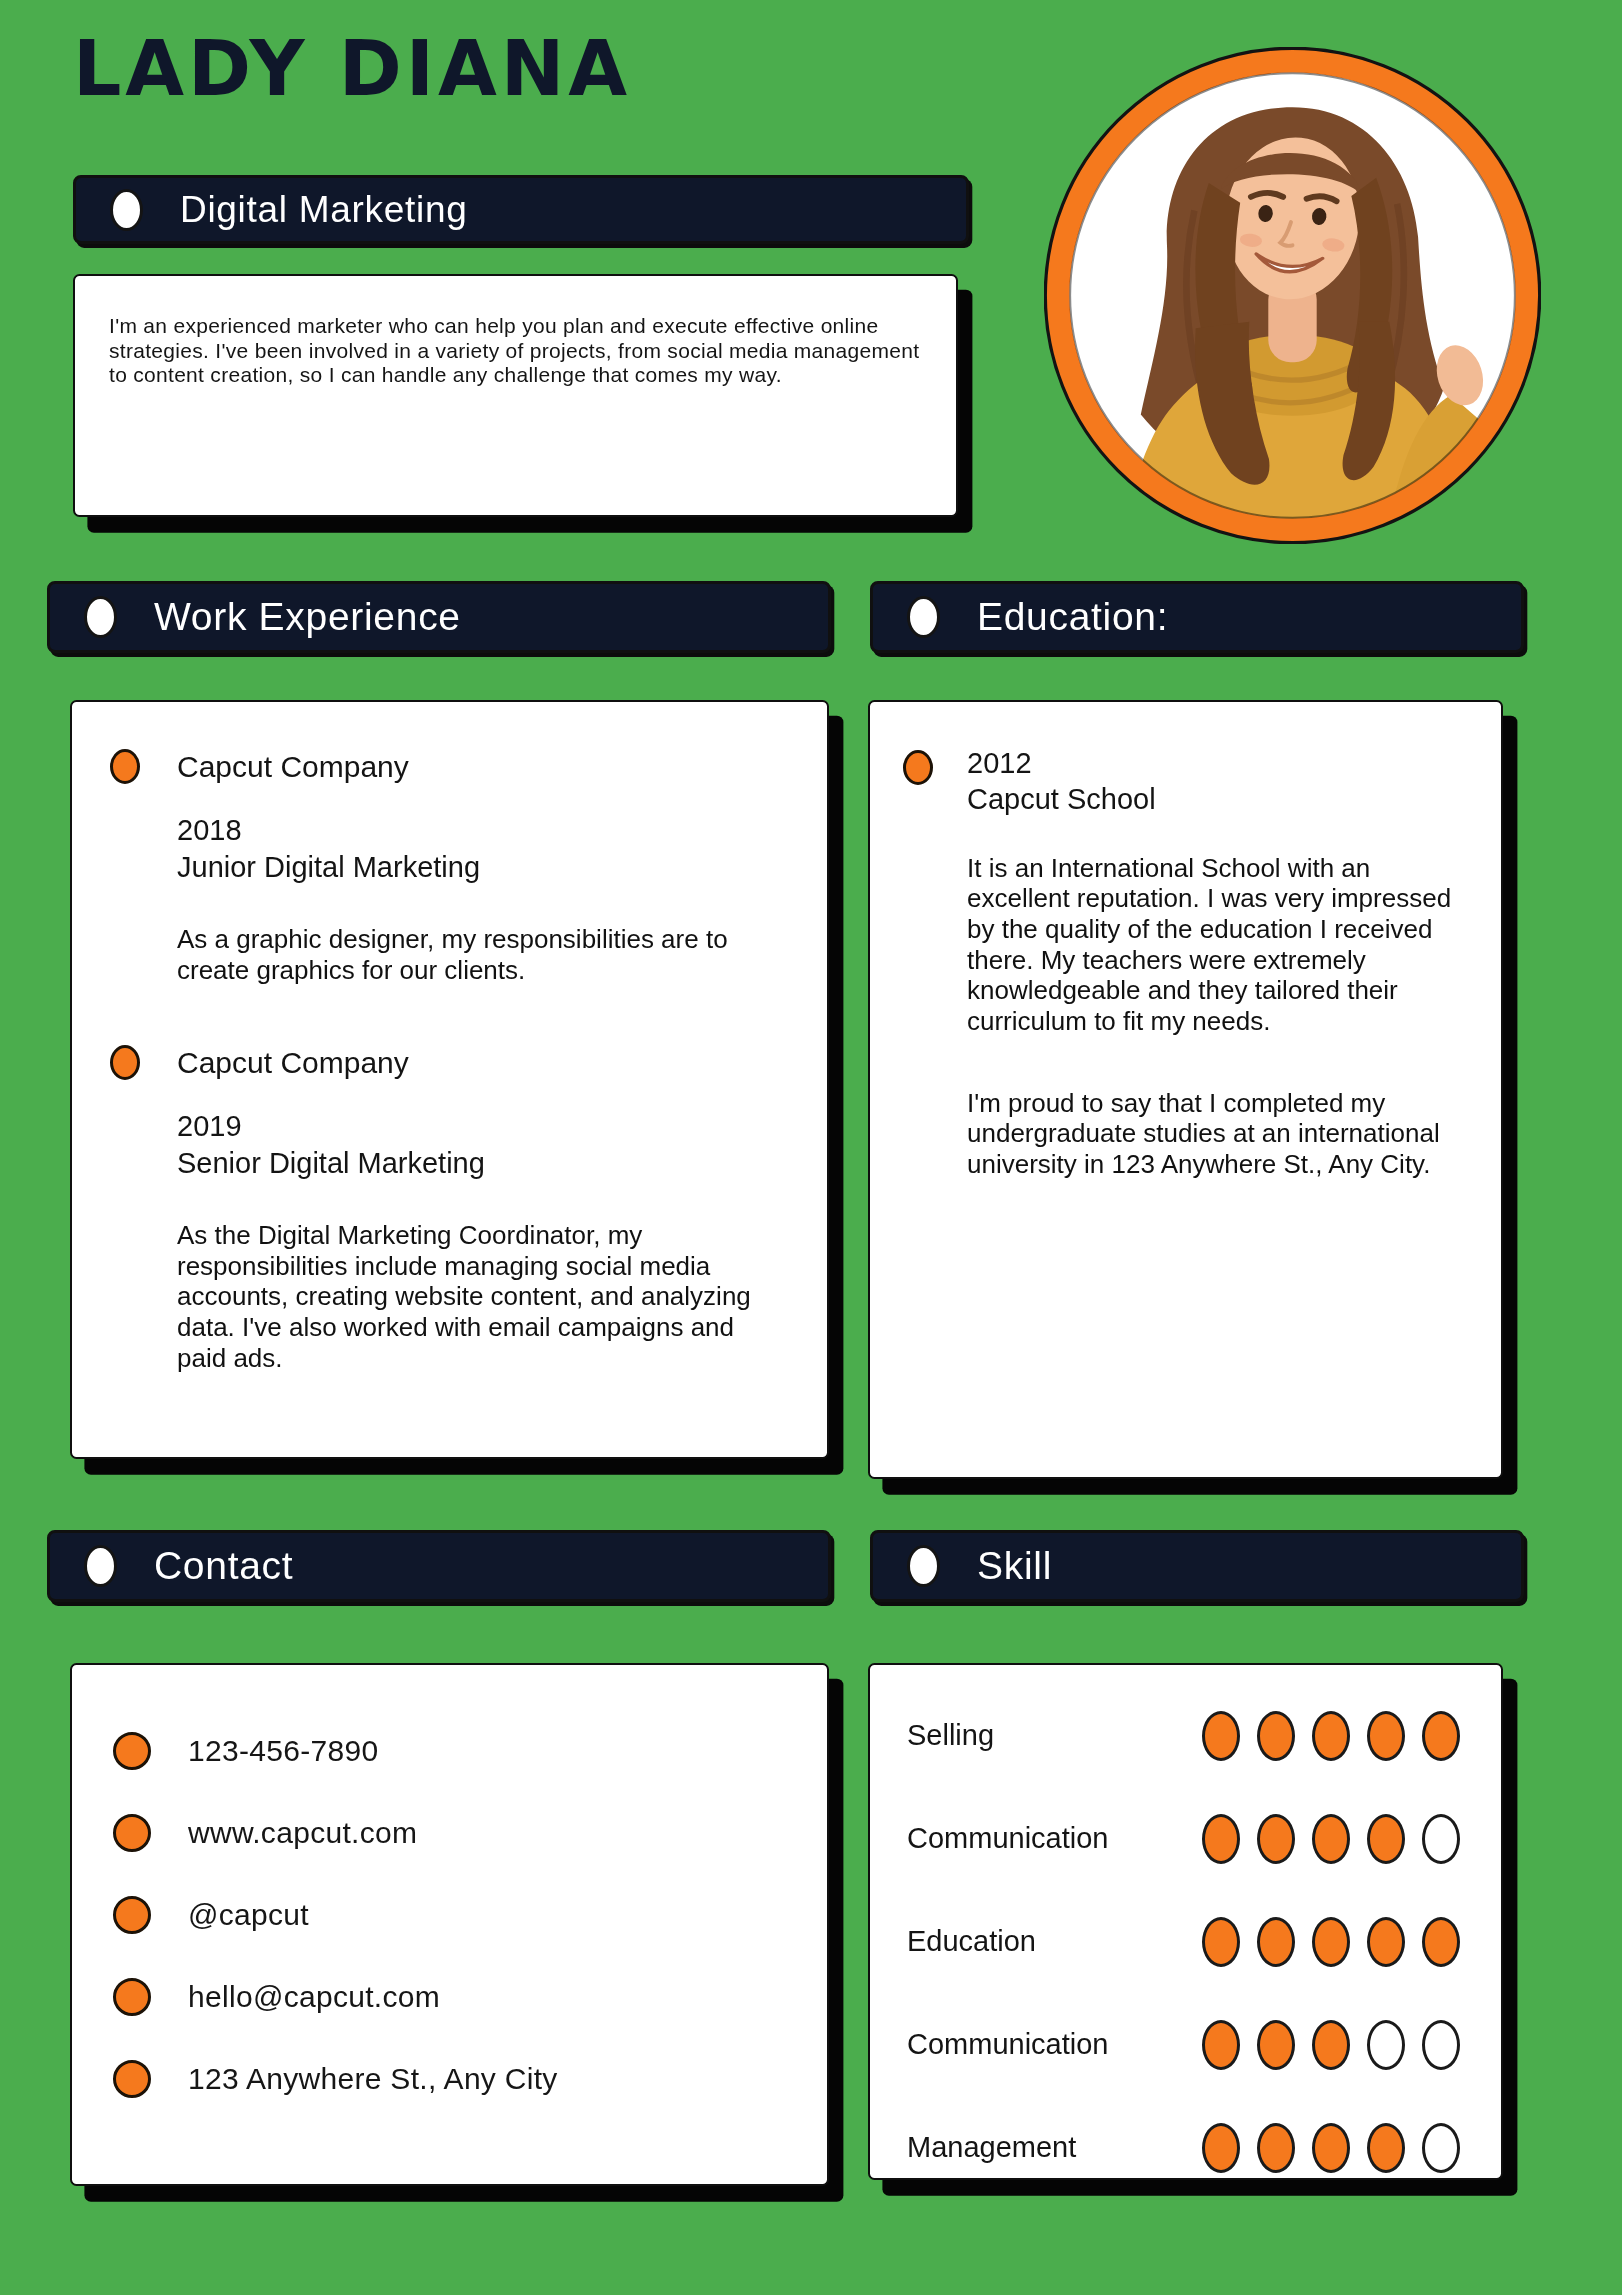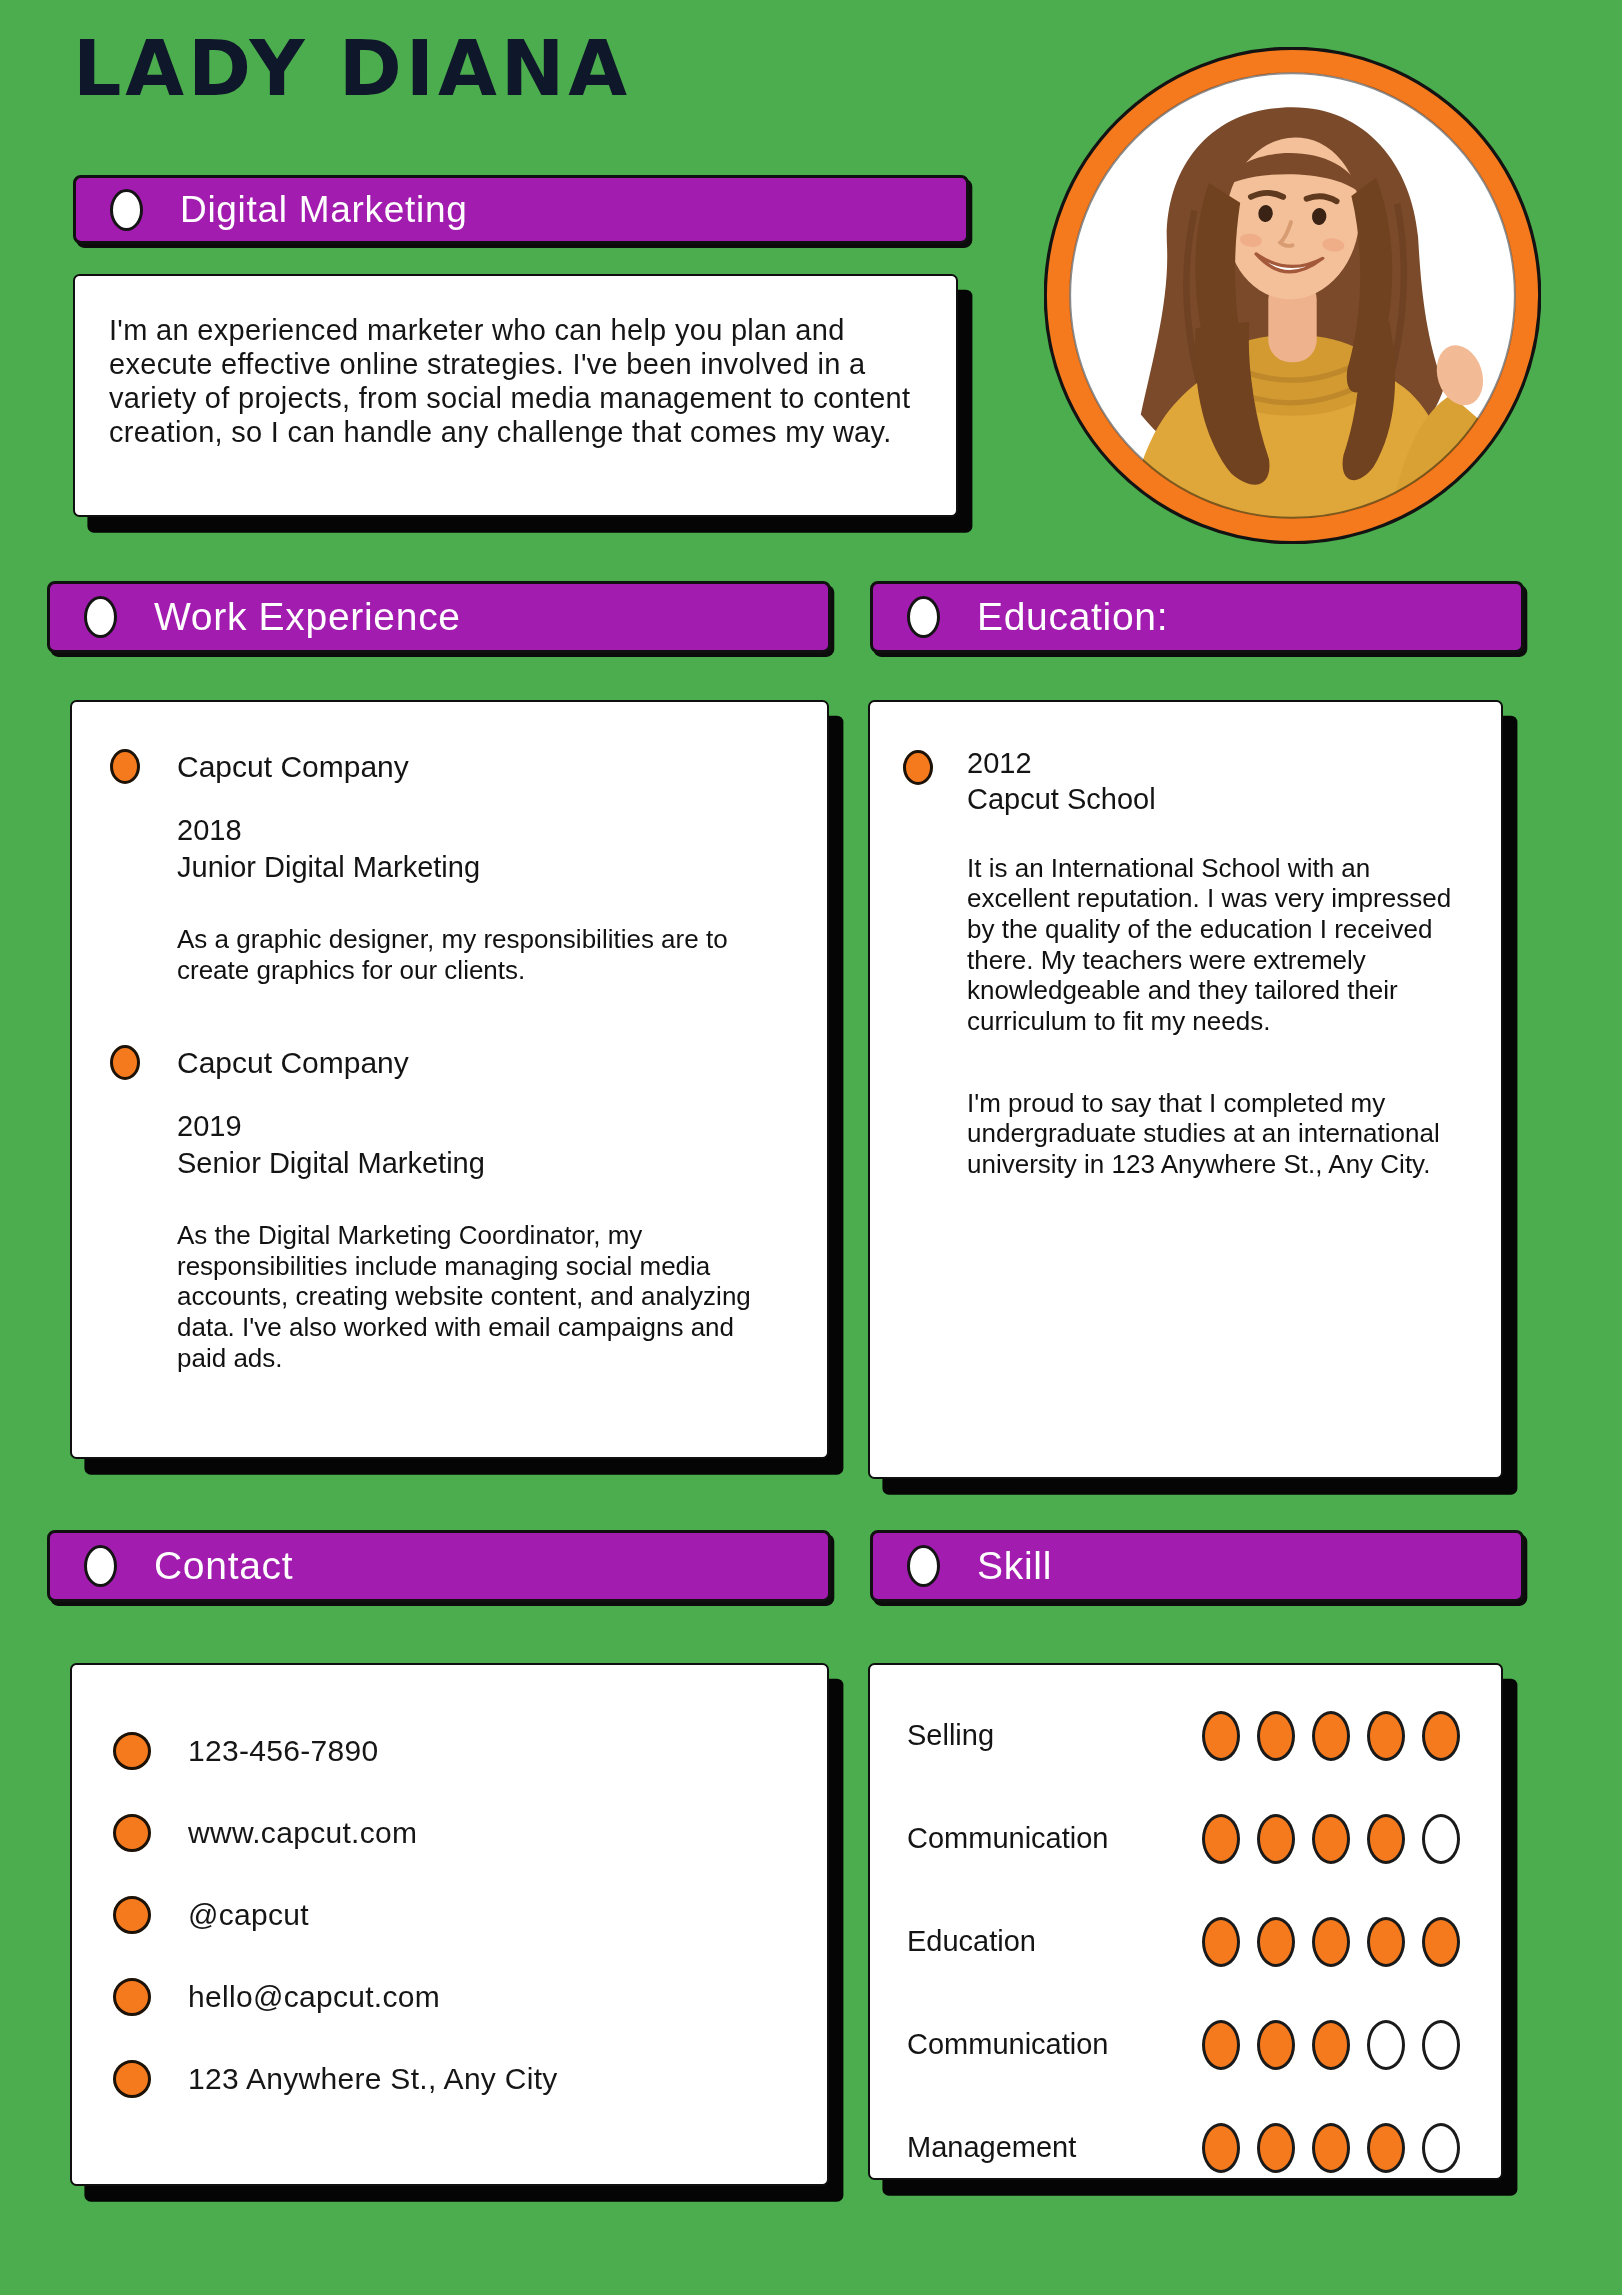--- a/index.html
+++ b/index.html
@@ -14,21 +14,21 @@
   
   .name{
     position:absolute;left:73px;top:23.6px;margin:0;
     font-family:"DejaVu Sans", sans-serif;
     font-weight:bold;font-size:76px;letter-spacing:3.9px;
     color:#0f172a;
   }
   
   .bar{
     position:absolute;
-    background:#a21caf;
+    background:#0f172a;
     border:3.3px solid #101010;
     border-radius:7.9px;
     box-shadow:3.3px 3.9px 0 #0c0c0c;
     display:flex;align-items:center;
     padding-left:34px;box-sizing:border-box;
   }
   .bar .bar-text{
     color:#ffffff;font-size:39px;font-weight:400;letter-spacing:0.7px;
     margin-left:37px;white-space:nowrap;
   }
@@ -44,21 +44,21 @@
   .bar-contact{left:47px;  top:1530px;width:784px;height:72px;}
   .bar-skill  {left:870px;top:1530px;width:654px;height:72px;}
   
   .whitebox{
     position:absolute;background:#ffffff;
     border:2.6px solid #0f0f0f;border-radius:6.5px;
     box-shadow:14.4px 15.7px 0 #050505;
     box-sizing:border-box;
   }
   .intro-box{left:73px;top:274px;width:885px;height:243px;padding:38px 33px 0 34px;}
-  .intro-box p{margin:0;font-size:29px;line-height:1.17;letter-spacing:0.3px;color:#151515;}
+  .intro-box p{margin:0;font-size:21px;line-height:1.17;letter-spacing:0.3px;color:#151515;}
   .box-work{left:70px;top:700px;width:759px;height:759px;padding:47px 43px 0 38px;}
   .box-edu {left:868px;top:700px;width:635px;height:779px;padding:43px 38px 0 33px;}
   .box-contact{left:70px;top:1663px;width:759px;height:523px;padding:67px 39px 0 41px;}
   .box-skill  {left:868px;top:1663px;width:635px;height:517px;padding:43px 41px 0 37px;}
   
   .entry-head{display:flex;align-items:center;}
   .bullet.orange{width:30px;height:35px;background:#f5791d;border:3.9px solid #1c1207;}
   .entry-head .company{font-size:30px;margin-left:37px;color:#141414;}
   .entry-sub{margin:27.5px 0 0 67px;font-size:29px;line-height:1.3;color:#141414;}
   .entry-desc{margin:37px 0 0 67px;font-size:26px;line-height:1.18;color:#111;}

